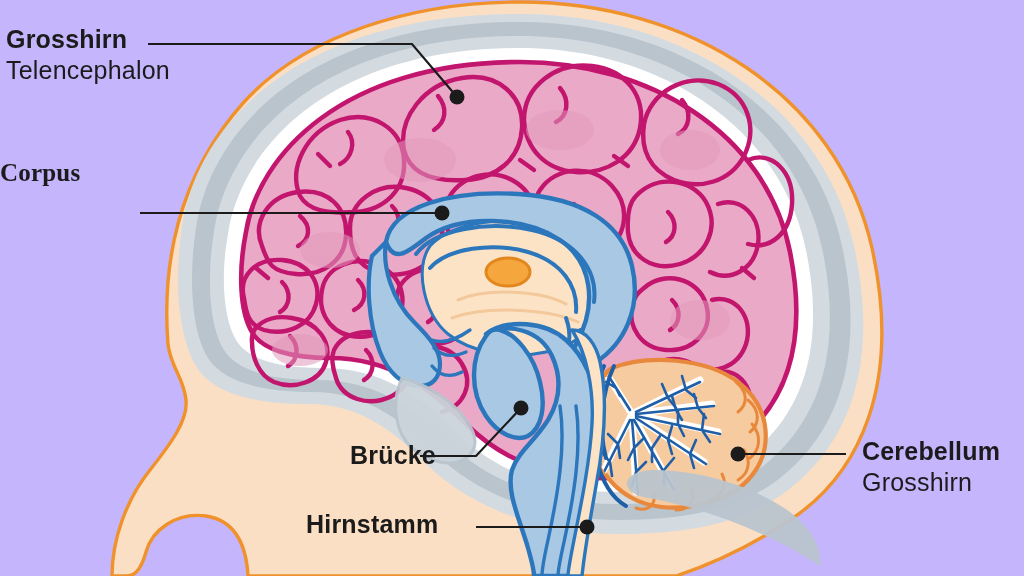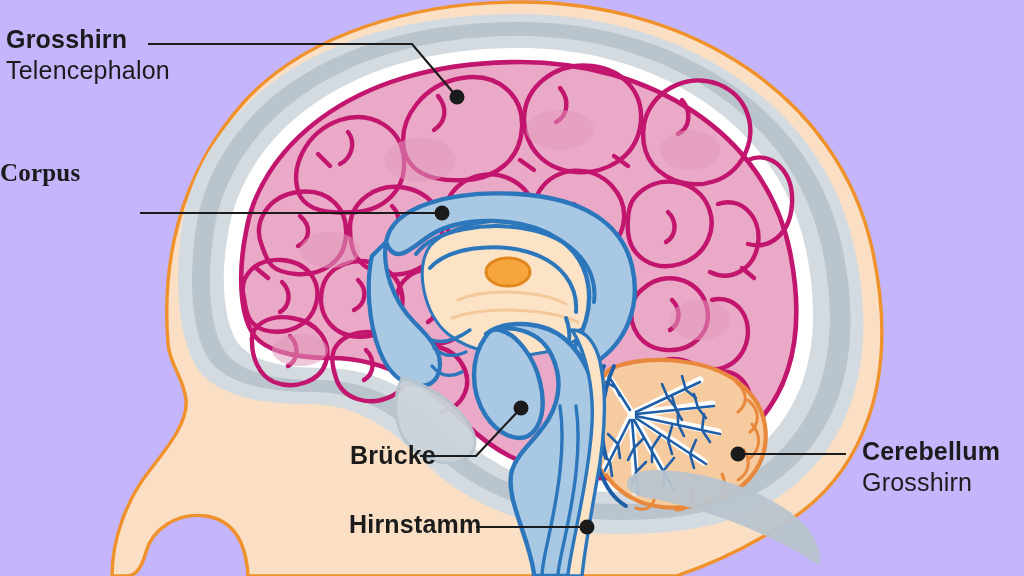--- a/index.html
+++ b/index.html
@@ -304,21 +304,21 @@
   </div>
 
   <div class="lbl" style="left:0px;  top:158px;font-family:Liberation Serif, serif;">
     <span class="bold">Corpus</span>
   </div>
 
   <div class="lbl" style="left:306px;top:440px;margin-left:44px;">
     <span class="bold">Brücke</span>
   </div>
 
-  <div class="lbl" style="left:306px;top:509px;margin-left:43px;">
+  <div class="lbl" style="left:306px;top:509px;">
     <span class="bold">Hirnstamm</span>
   </div>
 
   <div class="lbl" style="left:862px;top:436px;">
     <span class="bold">Cerebellum</span>
     <span class="reg">Grosshirn</span>
   </div>
 
 </div>
 

